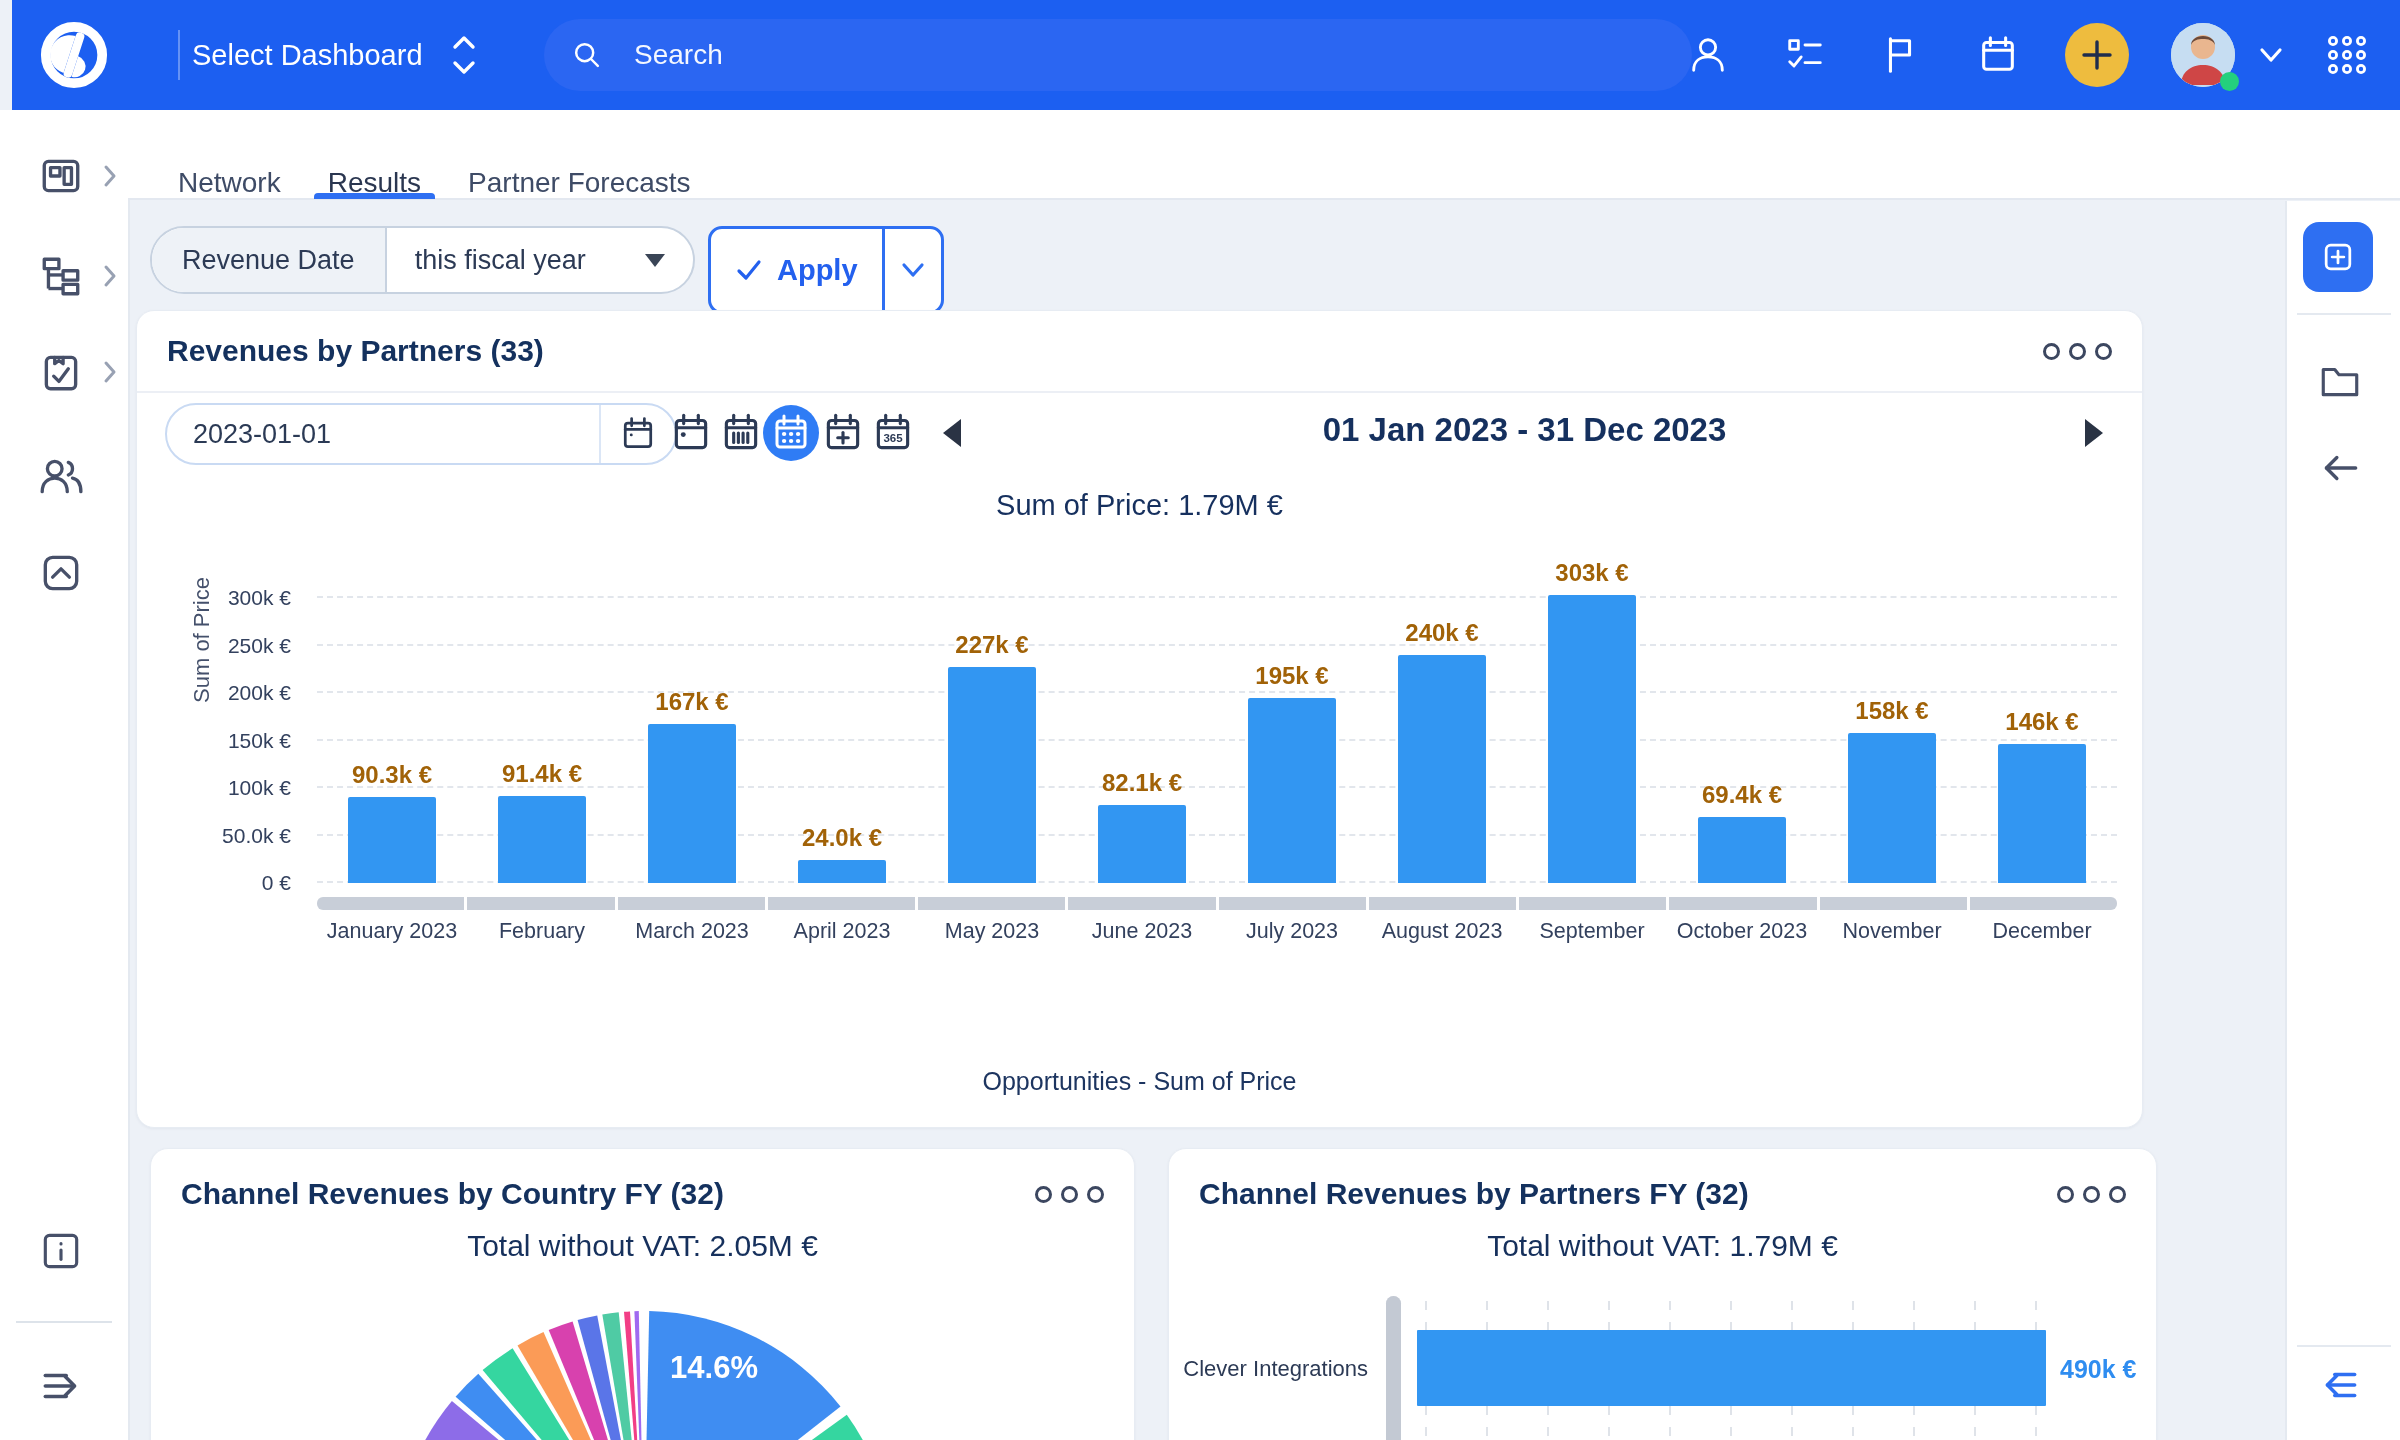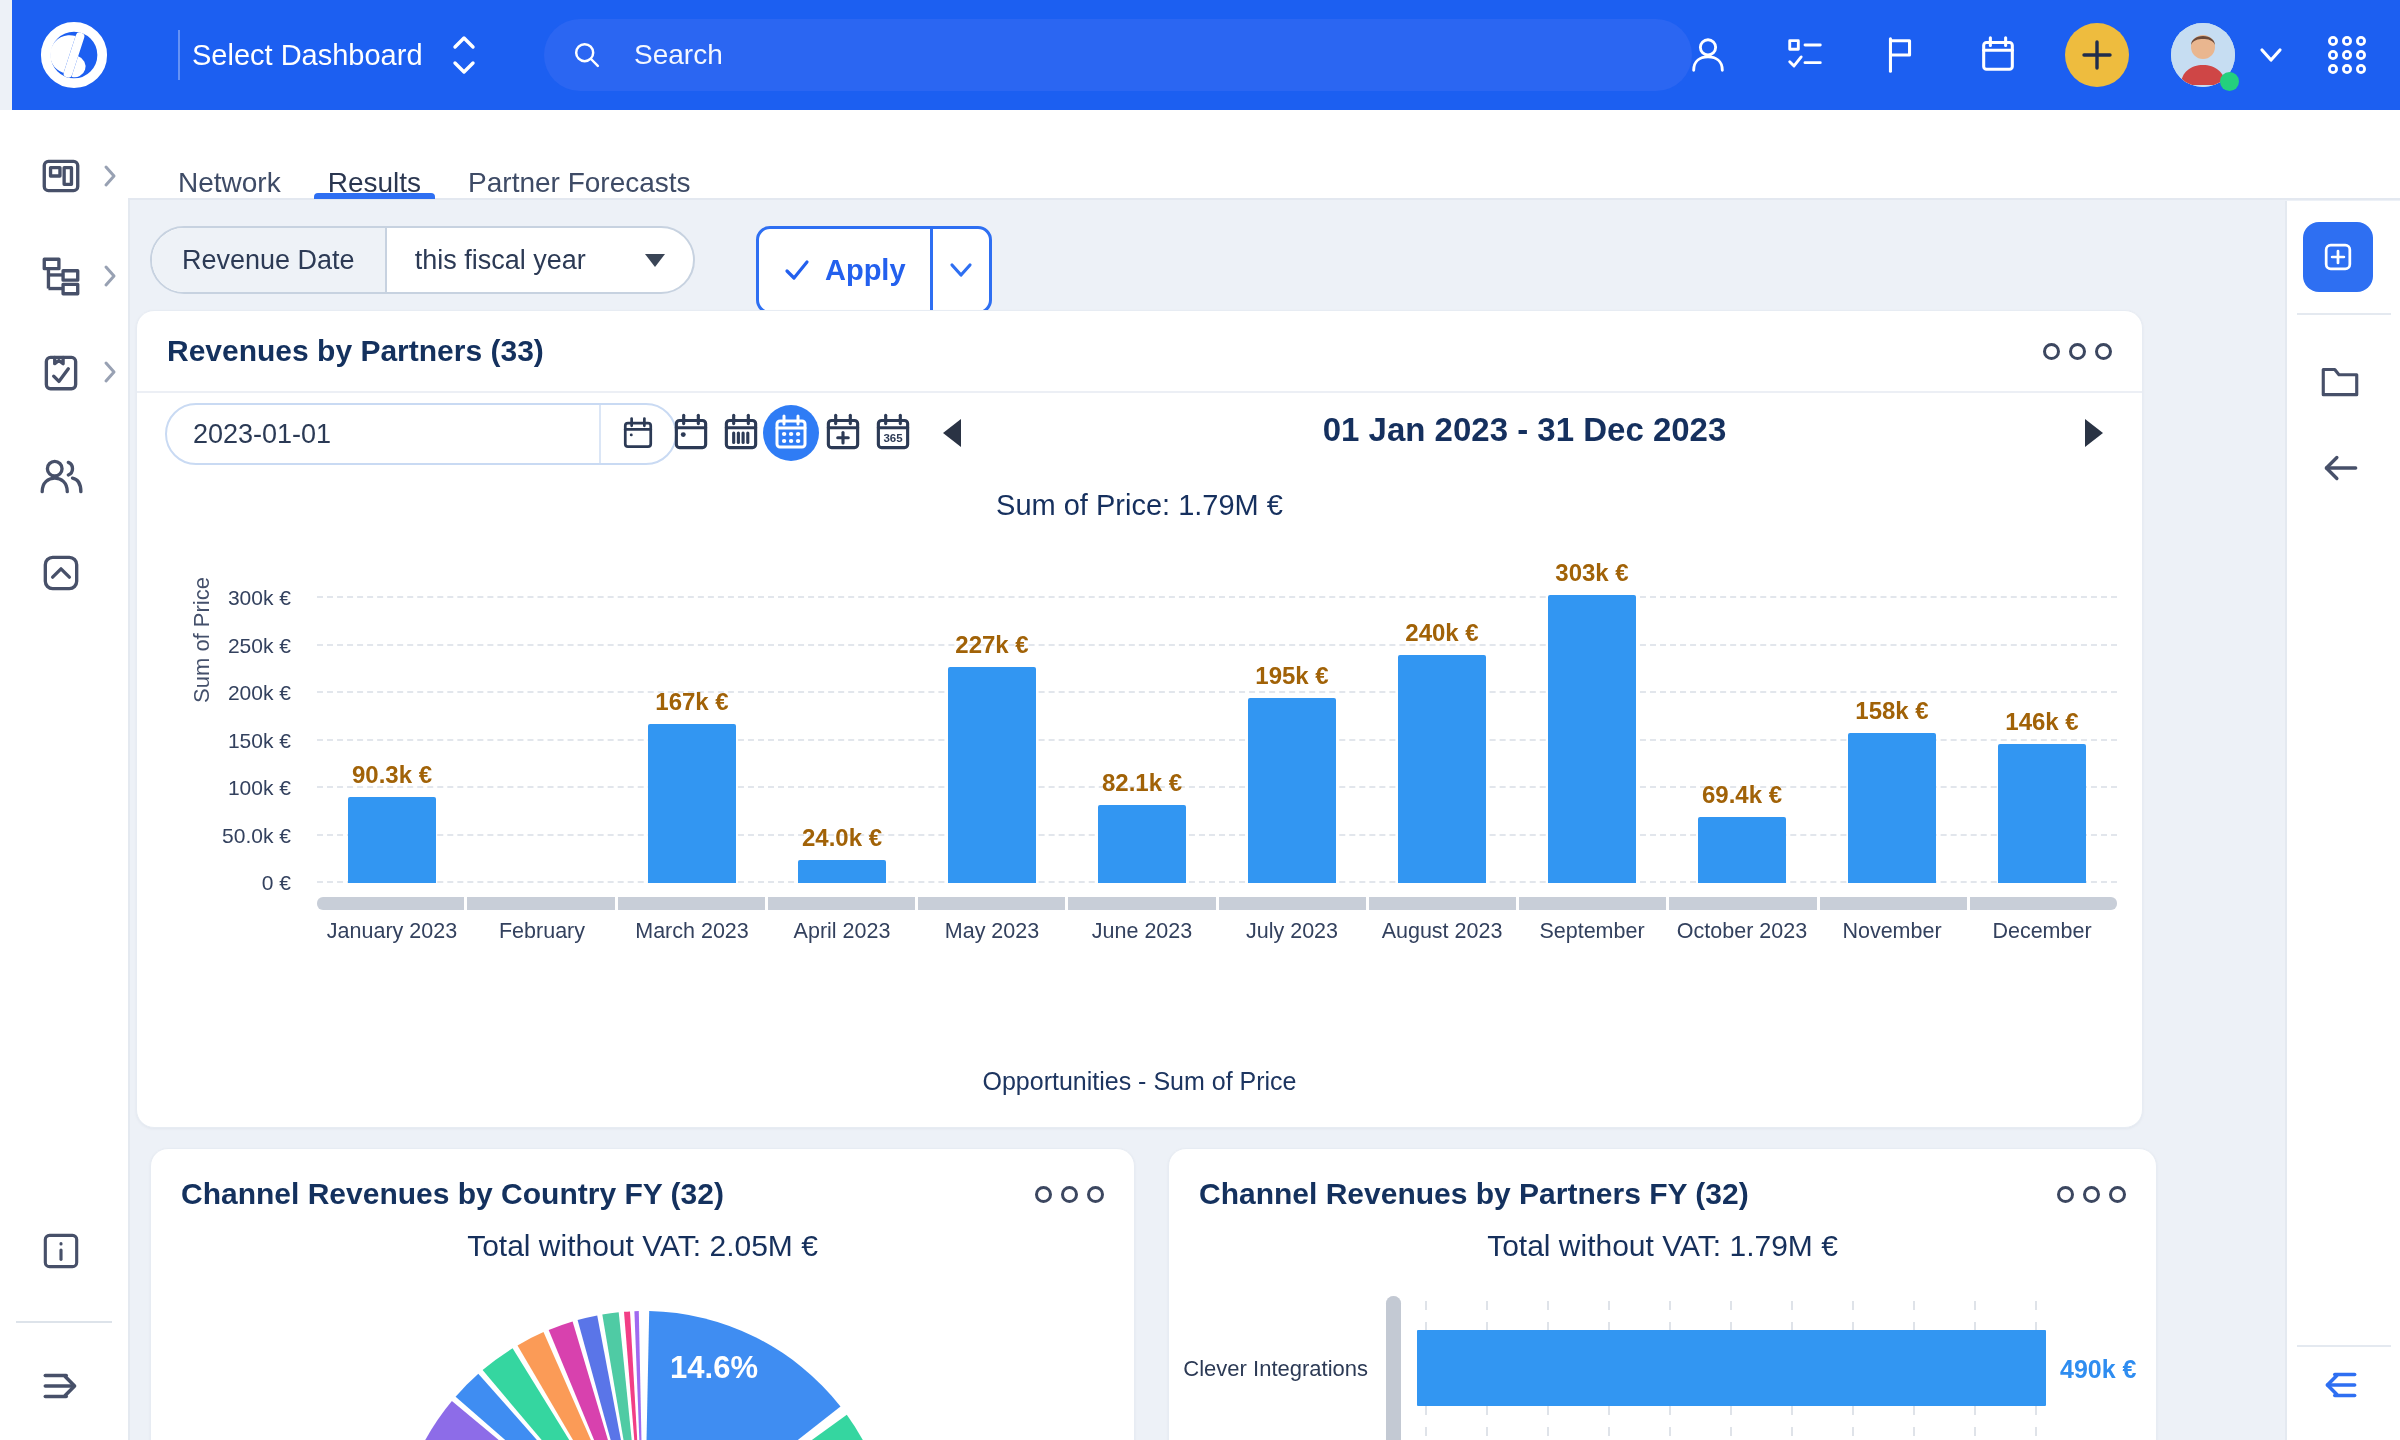--- a/index.html
+++ b/index.html
@@ -39,21 +39,21 @@
   .tabstrip{position:absolute;left:128px;top:110px;width:2272px;height:90px;background:#fff;border-bottom:2px solid #e3e8f0;display:flex;align-items:center;padding-left:50px;gap:47px;box-sizing:border-box}
   .tab{font-size:28px;color:#3e4b66;font-weight:500;position:relative;height:90px;display:flex;align-items:flex-end;cursor:pointer}
   .tab.active{color:#2a3650}
   .tab.active::after{content:'';position:absolute;left:-14px;right:-14px;bottom:0;height:6px;background:#2e6ff2;border-radius:4px 4px 0 0}
 
   
   .filter-pill{position:absolute;left:150px;top:226px;height:64px;border:2px solid #c7d2e0;border-radius:34px;display:flex;overflow:hidden;background:#fff;cursor:pointer}
   .fp-a{background:#eef2f7;padding:0 30px;display:flex;align-items:center;font-size:27px;color:#2c3a55;border-right:2px solid #c7d2e0}
   .fp-b{padding:0 28px;display:flex;align-items:center;font-size:27px;color:#2c3a55;min-width:250px;justify-content:space-between;gap:40px}
   .caret-down{width:0;height:0;border-left:10px solid transparent;border-right:10px solid transparent;border-top:13px solid #3a4556}
-  .apply-btn{position:absolute;left:756px;top:226px;height:88px;box-sizing:border-box;border:3px solid #2e6ff2;border-radius:14px;background:#fff;display:flex;align-items:stretch;color:#2360ee;cursor:pointer}
+  .apply-btn{position:absolute;left:708px;top:226px;height:88px;box-sizing:border-box;border:3px solid #2e6ff2;border-radius:14px;background:#fff;display:flex;align-items:stretch;color:#2360ee;cursor:pointer}
   .apply-main{display:flex;align-items:center;gap:14px;padding:0 24px;font-size:29px;font-weight:700;border-right:3px solid #2e6ff2}
   .apply-caret{width:56px;display:flex;align-items:center;justify-content:center}
 
   
   .card{position:absolute;background:#fff;border-radius:18px;border:1px solid #e7ecf3;box-shadow:0 1px 3px rgba(16,42,83,.05)}
   .card-title{font-size:30px;font-weight:600;color:#14315e;margin-right:auto}
   .menu-dots{display:flex;gap:9px;cursor:pointer}
   .menu-dots .dot{width:11px;height:11px;border:3px solid #3c4760;border-radius:50%}
 
   
@@ -405,20 +405,24 @@
         <div class="gridline" style="bottom: 47.5px;"></div>
         <div class="gridline" style="bottom: 95px;"></div>
         <div class="gridline" style="bottom: 142.5px;"></div>
         <div class="gridline" style="bottom: 190px;"></div>
         <div class="gridline" style="bottom: 237.5px;"></div>
         <div class="gridline" style="bottom: 285px;"></div>
         <div class="bar-col" style="left: 0px;">
           <div class="bar" style="height: 86px; background: rgb(50, 150, 242);"></div>
           <div class="bar-val" style="bottom: 94px;">90.3k €</div>
         </div>
+        <div class="bar-col" style="left: 150px;">
+          <div class="bar" style="height: 87px; background: rgb(50, 150, 242);"></div>
+          <div class="bar-val" style="bottom: 95px;">91.4k €</div>
+        </div>
         <div class="bar-col" style="left: 300px;">
           <div class="bar" style="height: 159px; background: rgb(50, 150, 242);"></div>
           <div class="bar-val" style="bottom: 167px;">167k €</div>
         </div>
         <div class="bar-col" style="left: 450px;">
           <div class="bar" style="height: 23px; background: rgb(50, 150, 242);"></div>
           <div class="bar-val" style="bottom: 31px;">24.0k €</div>
         </div>
         <div class="bar-col" style="left: 600px;">
           <div class="bar" style="height: 216px; background: rgb(50, 150, 242);"></div>

